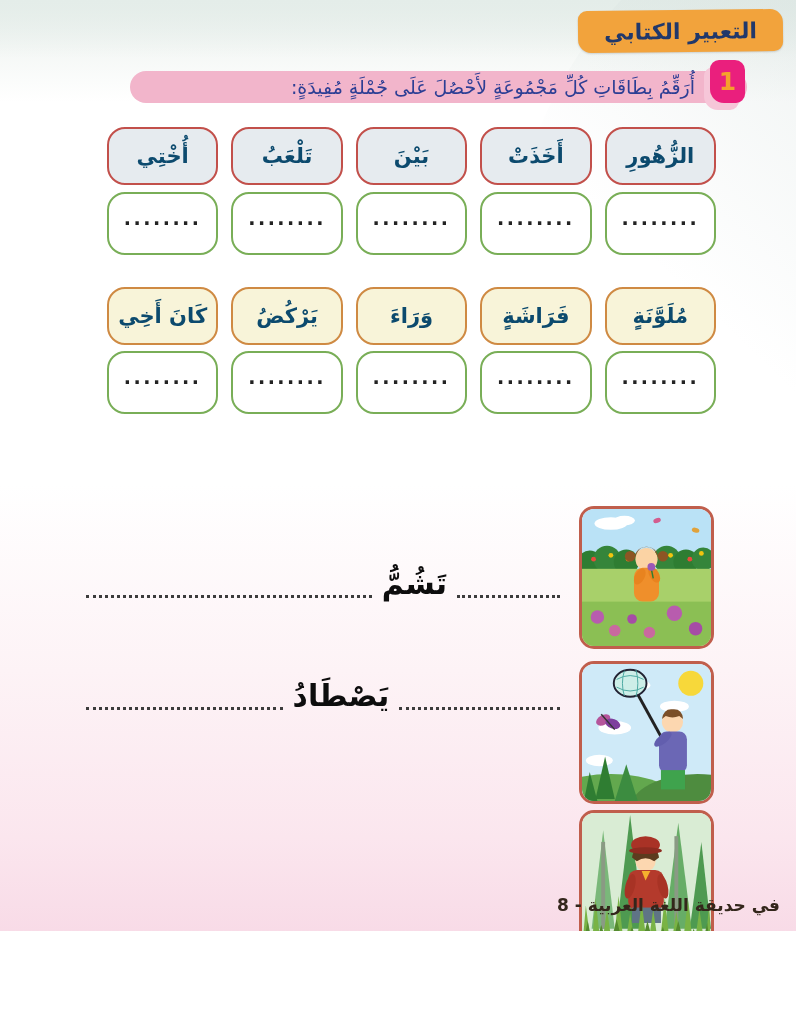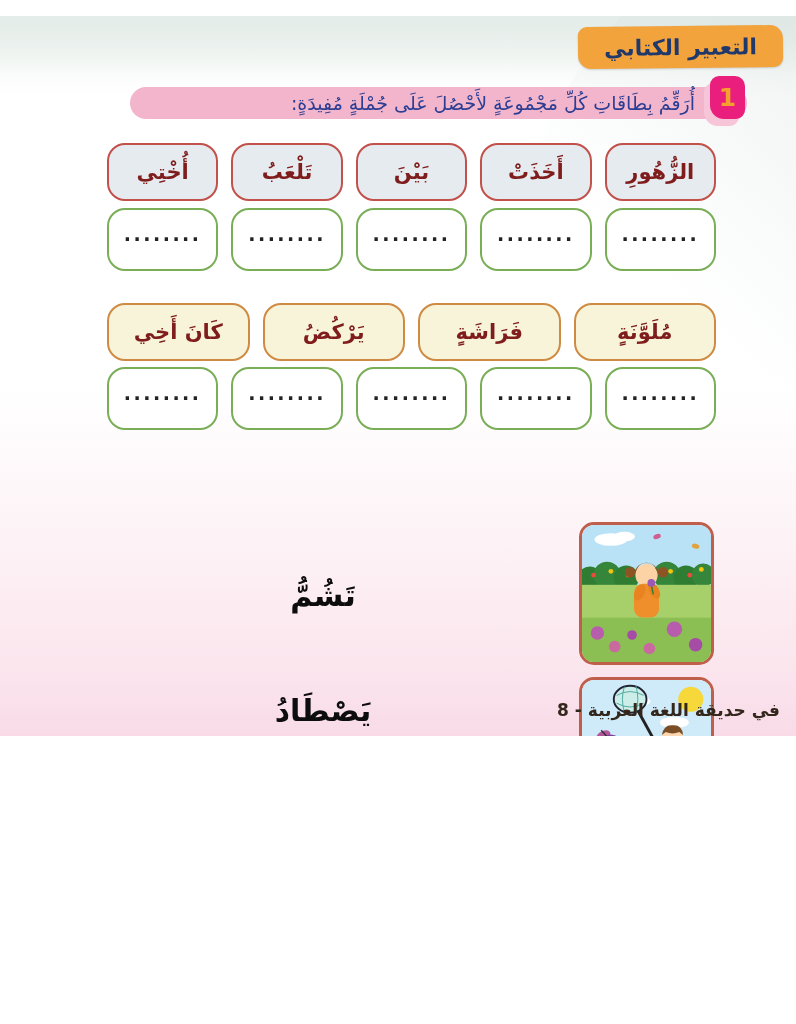--- a/index.html
+++ b/index.html
@@ -1,21 +1,20 @@
 <!DOCTYPE html>
 <html lang="ar" dir="rtl"><head>
 <meta charset="utf-8">
 <style>
   html,body { margin:0; padding:0; background:#fff; }
   * { box-sizing:border-box; font-family:"DejaVu Sans", sans-serif; }
 
   .page {
-    position:relative; width:796px; height:720px; overflow:hidden; direction:rtl;
+    position:relative; width:796px; height:931px; overflow:hidden; direction:rtl;
     background:linear-gradient(180deg,#e9efec 0%,#f4f7f5 5%,#ffffff 11%,#ffffff 52%,#fdf3f6 72%,#fbe6ee 90%,#f8dbe7 100%);
-    margin-top:16px;
   }
   .top-band { position:absolute; top:0; left:0; right:0; height:58px;
     background:linear-gradient(180deg,#e4ede9,rgba(228,237,233,0)); }
   .swoosh { position:absolute; top:-90px; right:-150px; width:430px; height:640px;
     background:linear-gradient(205deg,rgba(210,221,219,.5),rgba(255,255,255,0) 60%);
     transform:rotate(18deg); border-radius:50%; }
 
   .header-tab { position:absolute; top:10px; right:13px; width:205px; height:42px;
     background:#f2a33c; border-radius:9px 13px 9px 13px; transform:rotate(-.6deg);
     display:flex; align-items:center; justify-content:center;
@@ -27,30 +26,30 @@
     color:#2c3e94; font-size:19px; font-weight:normal; }
   .num-badge { position:absolute; top:-11px; right:2px; width:35px; height:43px;
     background:#ea1f7d; border-radius:9px 10px 9px 14px;
     display:flex; align-items:center; justify-content:center;
     color:#f5a02c; font-size:25px; font-weight:bold;
     box-shadow:-6px 7px 0 #f6c6d8; }
 
   .row { position:absolute; left:107px; width:609px; display:flex; gap:13px; }
   .row > div { flex:1; }
   .word-card { height:58px; border-radius:18px; display:flex; align-items:center;
-    justify-content:center; font-size:21px; font-weight:bold; color:#7f1d1d; }
+    justify-content:center; font-size:21px; font-weight:bold; color:#0c4a6e; }
   .word-card.g1 { background:#e6ebef; border:2px solid #c2504b; }
   .word-card.g2 { background:#f8f4d9; border:2px solid #cf8a43; }
   .answer-box { height:63px; background:#ffffff; border:2px solid #79ae57; border-radius:18px;
     display:flex; align-items:center; justify-content:center; }
   .answer-box span { font-size:19px; font-weight:bold; letter-spacing:2.5px;
     transform:translateY(-6px); color:#222; }
 
   .sentence { position:absolute; left:86px; width:474px; height:58px;
-    display:flex; align-items:center; direction:rtl;flex-direction:column; }
+    display:flex; align-items:center; direction:rtl; }
   .sentence .word { font-size:30px; font-weight:bold; color:#0d0d0d; margin:0 10px;
     transform:translateY(-3px); white-space:nowrap; }
   .fill-dots { border-bottom:3px dotted #3c3c3c; height:2px; transform:translateY(10px); }
 
   .picture { position:absolute; right:82px; width:135px; height:143px;
     border:3px solid #c05e4c; border-radius:15px; overflow:hidden; background:#fff; }
   .picture svg { display:block; width:100%; height:100%; }
 
   .page-pill { position:absolute; left:364px; top:956px; width:74px; height:38px;
     background:#e26ba2; border-radius:19px; display:flex; align-items:center;
@@ -110,20 +109,23 @@
         <span>........</span>
       </div>
   </div>
 
   <div class="row" style="top:287px;">
     <div class="word-card g2">
         <span>مُلَوَّنَةٍ</span>
       </div>
     <div class="word-card g2">
         <span>فَرَاشَةٍ</span>
+      </div>
+    <div class="word-card g2">
+        <span>وَرَاءَ</span>
       </div>
     <div class="word-card g2">
         <span>يَرْكُضُ</span>
       </div>
     <div class="word-card g2">
         <span>كَانَ أَخِي</span>
       </div>
   </div>
   <div class="row" style="top:351px;">
     <div class="answer-box">

